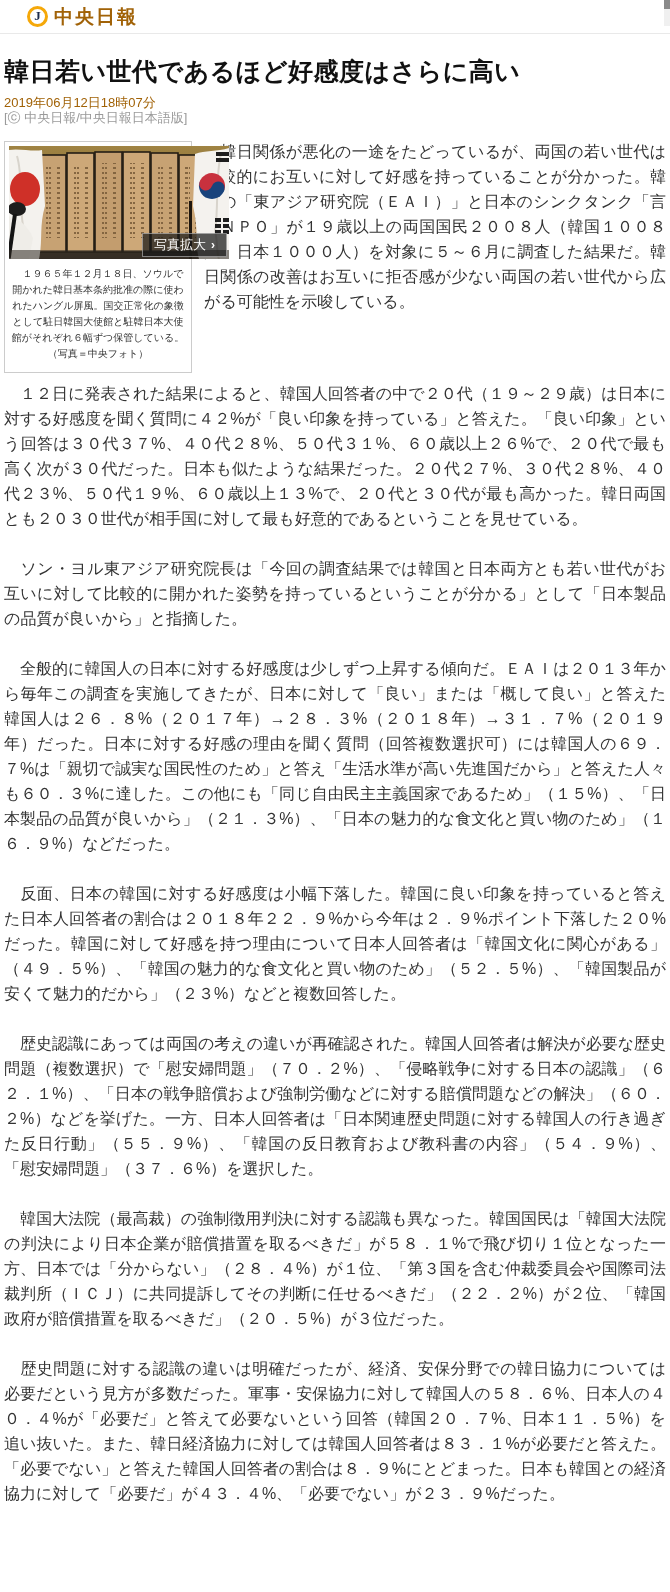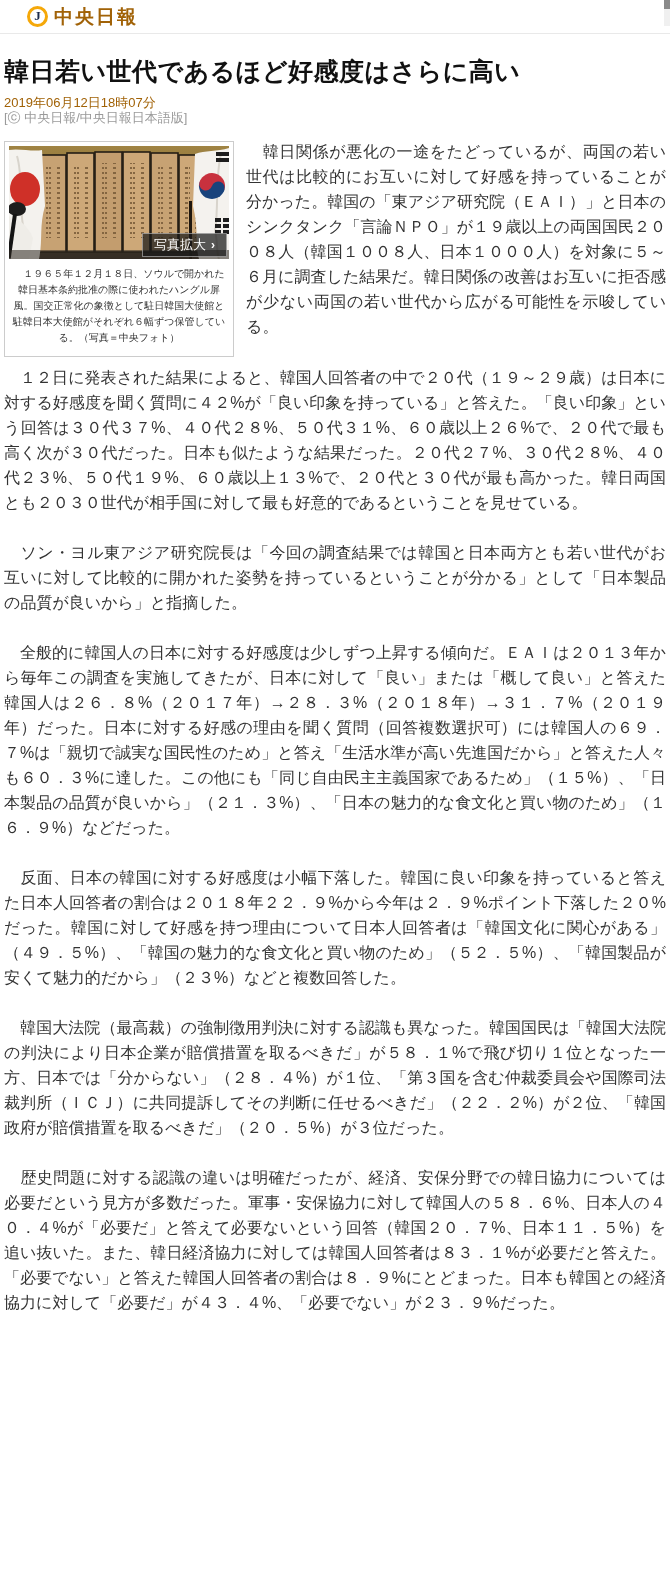--- a/index.html
+++ b/index.html
@@ -37,21 +37,21 @@
   .page { padding:0 4px; }
   .article-title {
     margin-top:20px; font-size:25px; line-height:34px; font-weight:700;
     color:#111111; letter-spacing:0.5px;
   }
   .article-date { margin-top:7px; font-size:13px; color:#a16207; line-height:15px; }
   .article-copy { font-size:13px; color:#9a9a9a; line-height:15px; }
   
   .article-body { margin-top:14px; }
   figure.photo-box {
-    float:left; width:230px; border:1px solid #cccccc; background:#fff;
+    float:left; width:188px; border:1px solid #cccccc; background:#fff;
     padding:4px; margin:2px 12px 8px 0;
   }
   .photo-wrap { position:relative; width:220px; height:113px; overflow:hidden; }
   .photo-wrap svg { display:block; }
   .zoom-btn {
     position:absolute; right:2px; bottom:2px;
     background:rgba(25,25,25,0.72); border:1px solid rgba(255,255,255,0.45);
     color:#ffffff; font-size:13px; line-height:1;
     padding:4px 11px 5px; cursor:pointer; display:flex; align-items:center; gap:5px;
     font-family:"Liberation Sans",sans-serif;
@@ -171,17 +171,18 @@
         </button>
       </div>
       <figcaption>　１９６５年１２月１８日、ソウルで開かれた韓日基本条約批准の際に使われたハングル屏風。国交正常化の象徴として駐日韓国大使館と駐韓日本大使館がそれぞれ６幅ずつ保管している。（写真＝中央フォト）</figcaption>
     </figure>
 
     <p>　韓日関係が悪化の一途をたどっているが、両国の若い世代は比較的にお互いに対して好感を持っていることが分かった。韓国の「東アジア研究院（ＥＡＩ）」と日本のシンクタンク「言論ＮＰＯ」が１９歳以上の両国国民２００８人（韓国１００８人、日本１０００人）を対象に５～６月に調査した結果だ。韓日関係の改善はお互いに拒否感が少ない両国の若い世代から広がる可能性を示唆している。</p>
     <p style="clear:left;">　１２日に発表された結果によると、韓国人回答者の中で２０代（１９～２９歳）は日本に対する好感度を聞く質問に４２%が「良い印象を持っている」と答えた。「良い印象」という回答は３０代３７%、４０代２８%、５０代３１%、６０歳以上２６%で、２０代で最も高く次が３０代だった。日本も似たような結果だった。２０代２７%、３０代２８%、４０代２３%、５０代１９%、６０歳以上１３%で、２０代と３０代が最も高かった。韓日両国とも２０３０世代が相手国に対して最も好意的であるということを見せている。</p>
     <p>　ソン・ヨル東アジア研究院長は「今回の調査結果では韓国と日本両方とも若い世代がお互いに対して比較的に開かれた姿勢を持っているということが分かる」として「日本製品の品質が良いから」と指摘した。</p>
     <p>　全般的に韓国人の日本に対する好感度は少しずつ上昇する傾向だ。ＥＡＩは２０１３年から毎年この調査を実施してきたが、日本に対して「良い」または「概して良い」と答えた韓国人は２６．８%（２０１７年）→２８．３%（２０１８年）→３１．７%（２０１９年）だった。日本に対する好感の理由を聞く質問（回答複数選択可）には韓国人の６９．７%は「親切で誠実な国民性のため」と答え「生活水準が高い先進国だから」と答えた人々も６０．３%に達した。この他にも「同じ自由民主主義国家であるため」（１５%）、「日本製品の品質が良いから」（２１．３%）、「日本の魅力的な食文化と買い物のため」（１６．９%）などだった。</p>
     <p>　反面、日本の韓国に対する好感度は小幅下落した。韓国に良い印象を持っていると答えた日本人回答者の割合は２０１８年２２．９%から今年は２．９%ポイント下落した２０%だった。韓国に対して好感を持つ理由について日本人回答者は「韓国文化に関心がある」（４９．５%）、「韓国の魅力的な食文化と買い物のため」（５２．５%）、「韓国製品が安くて魅力的だから」（２３%）などと複数回答した。</p>
+    <p>　歴史認識にあっては両国の考えの違いが再確認された。韓国人回答者は解決が必要な歴史問題（複数選択）で「慰安婦問題」（７０．２%）、「侵略戦争に対する日本の認識」（６２．１%）、「日本の戦争賠償および強制労働などに対する賠償問題などの解決」（６０．２%）などを挙げた。一方、日本人回答者は「日本関連歴史問題に対する韓国人の行き過ぎた反日行動」（５５．９%）、「韓国の反日教育および教科書の内容」（５４．９%）、「慰安婦問題」（３７．６%）を選択した。</p>
     <p>　韓国大法院（最高裁）の強制徴用判決に対する認識も異なった。韓国国民は「韓国大法院の判決により日本企業が賠償措置を取るべきだ」が５８．１%で飛び切り１位となった一方、日本では「分からない」（２８．４%）が１位、「第３国を含む仲裁委員会や国際司法裁判所（ＩＣＪ）に共同提訴してその判断に任せるべきだ」（２２．２%）が２位、「韓国政府が賠償措置を取るべきだ」（２０．５%）が３位だった。</p>
     <p>　歴史問題に対する認識の違いは明確だったが、経済、安保分野での韓日協力については必要だという見方が多数だった。軍事・安保協力に対して韓国人の５８．６%、日本人の４０．４%が「必要だ」と答えて必要ないという回答（韓国２０．７%、日本１１．５%）を追い抜いた。また、韓日経済協力に対しては韓国人回答者は８３．１%が必要だと答えた。「必要でない」と答えた韓国人回答者の割合は８．９%にとどまった。日本も韓国との経済協力に対して「必要だ」が４３．４%、「必要でない」が２３．９%だった。</p>
 
   </div>
 </main>
 
 </body></html>

